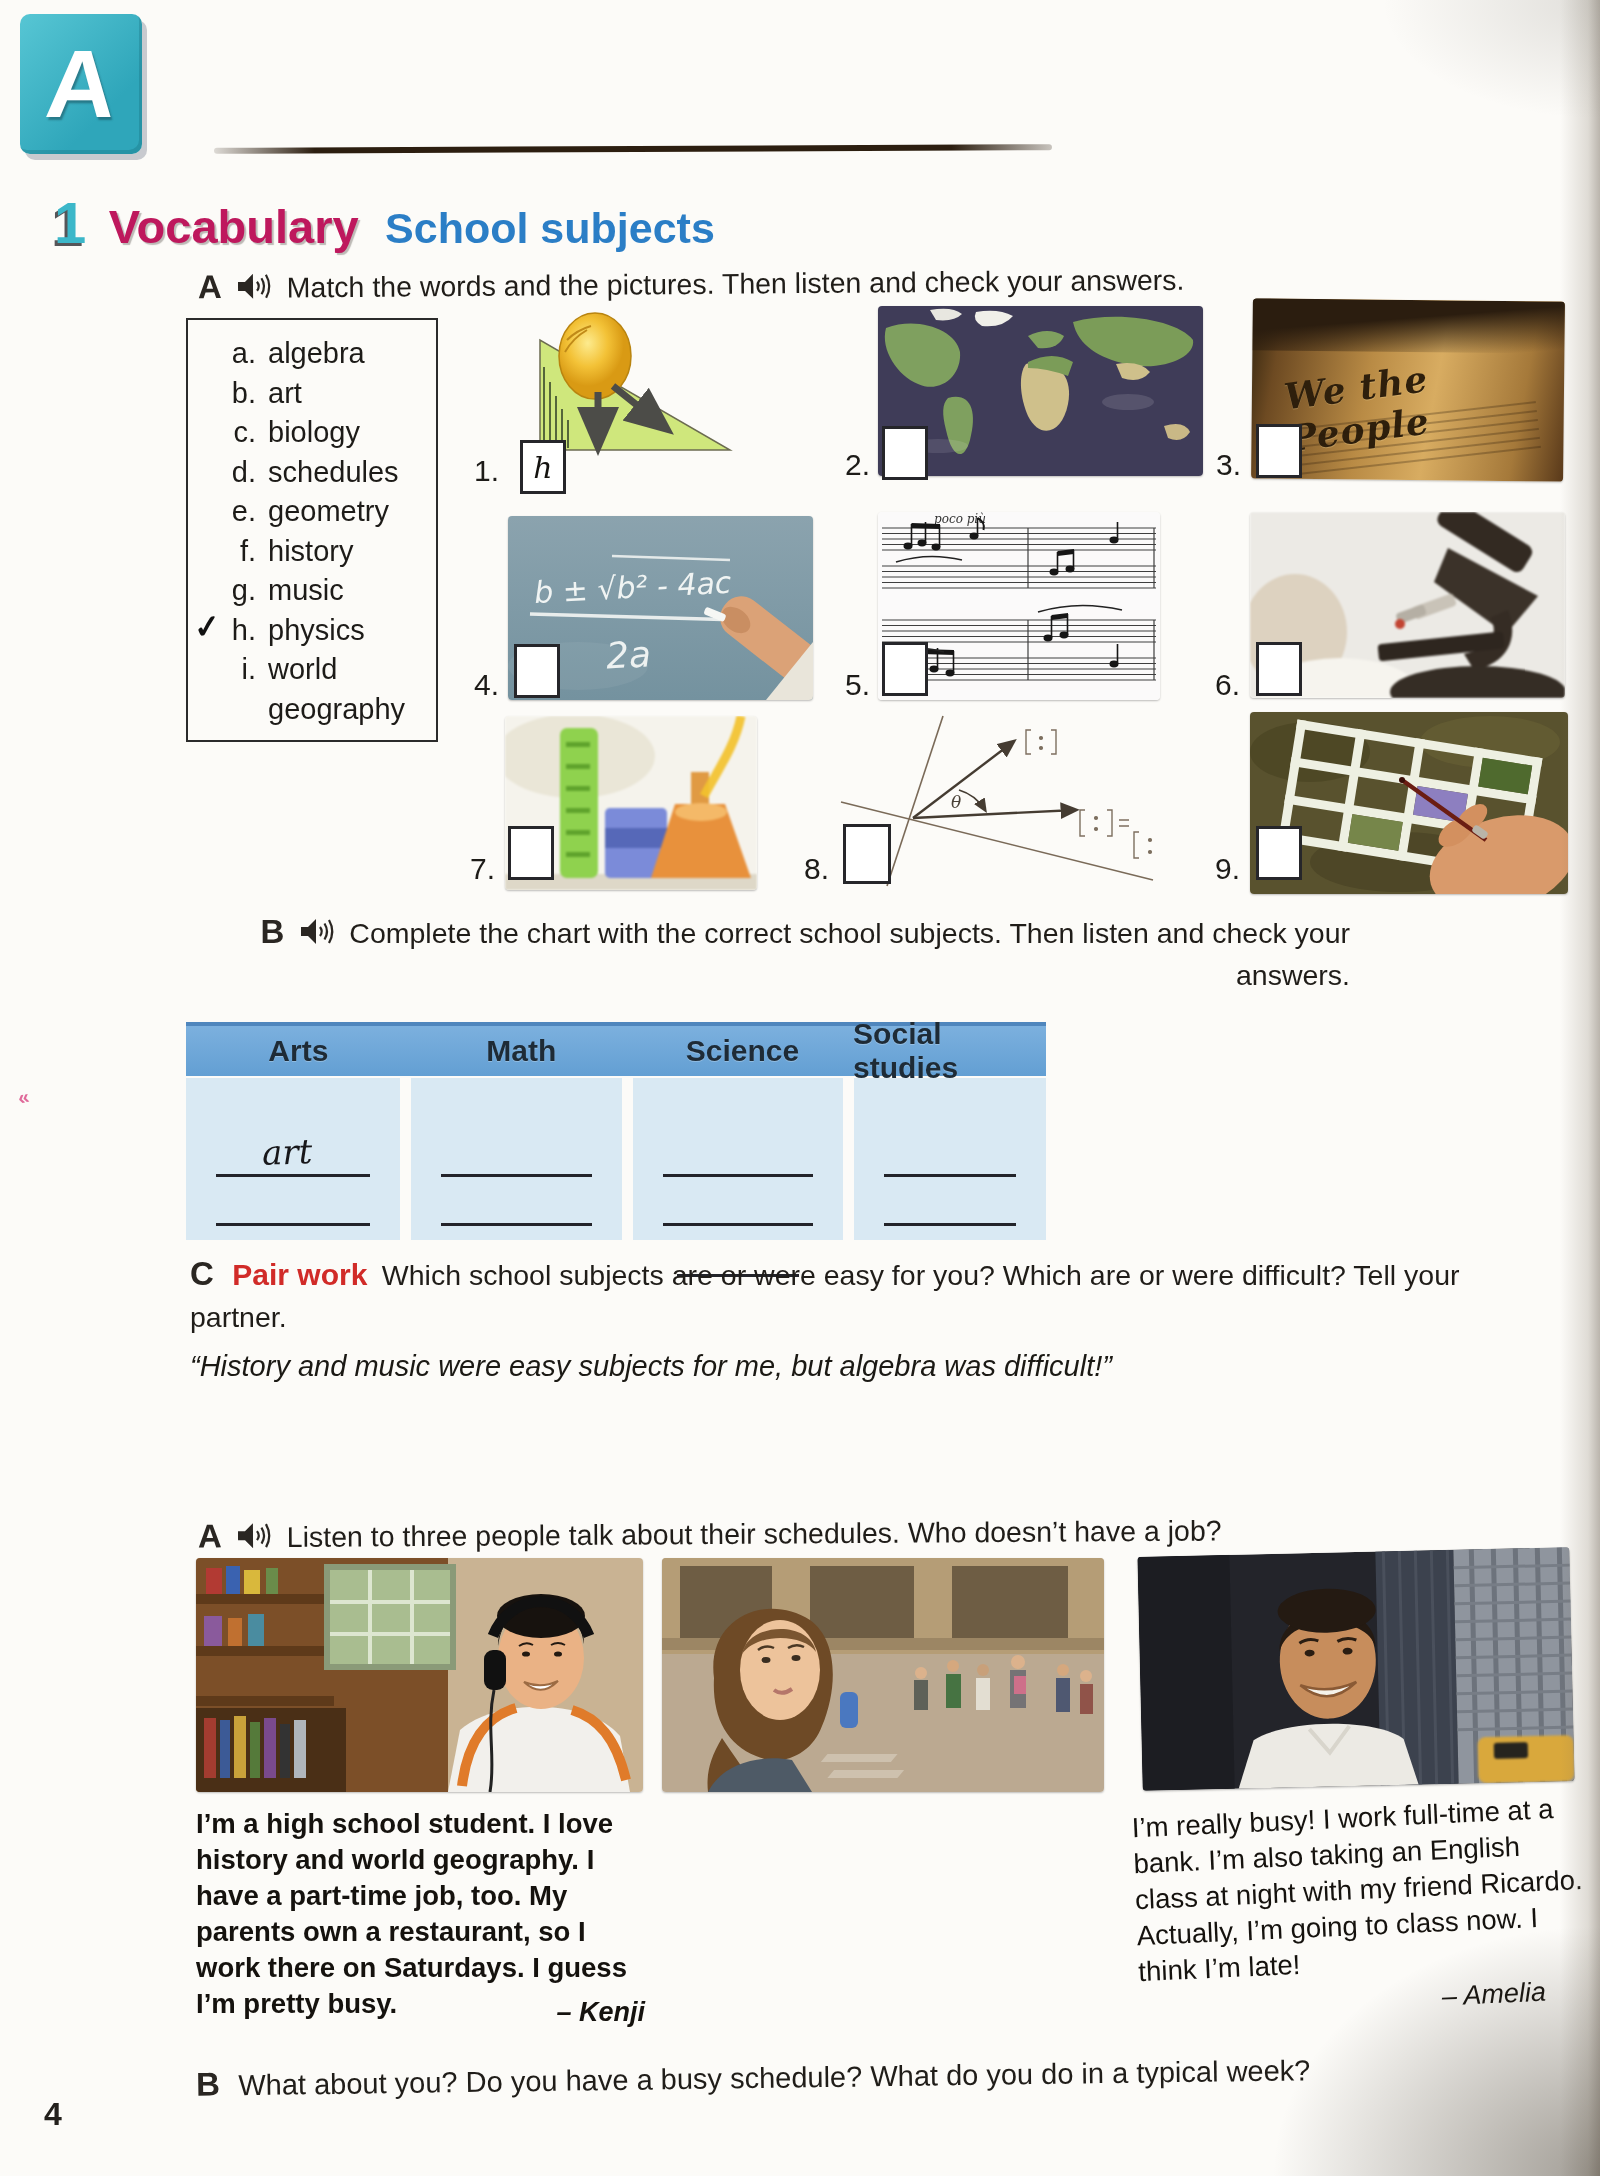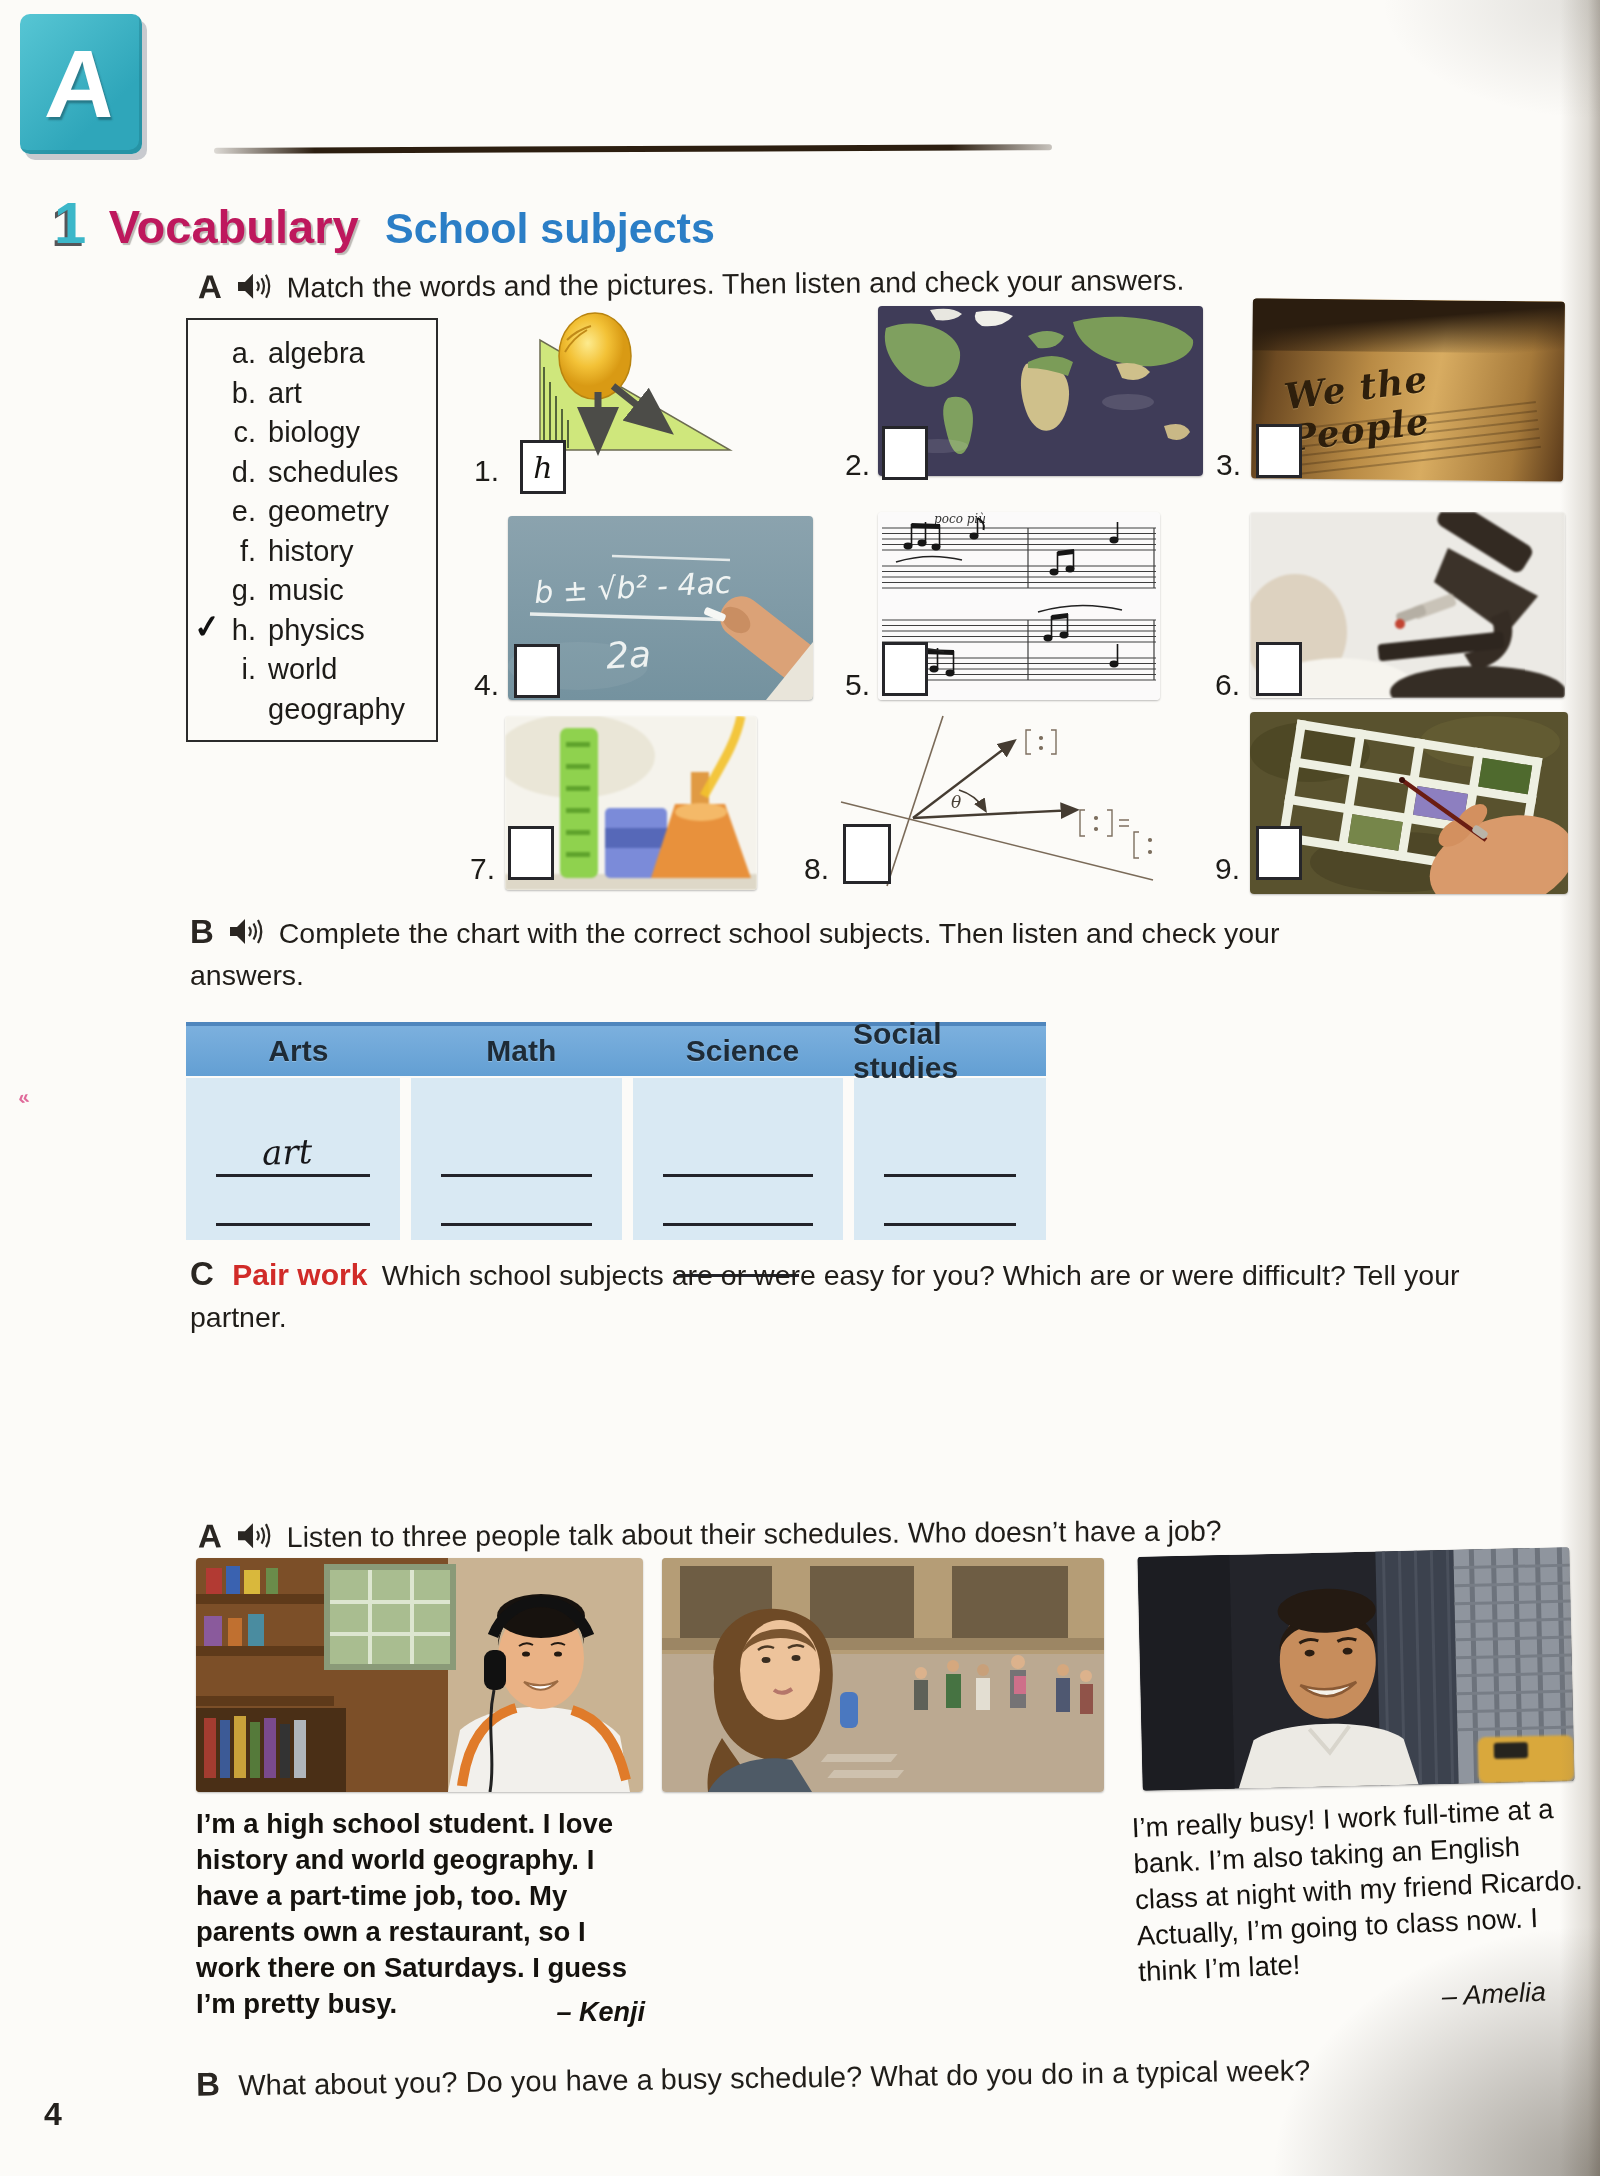--- a/index.html
+++ b/index.html
@@ -388,21 +388,21 @@
         <ellipse cx="222" cy="106" rx="18" ry="10" transform="rotate(-40 222 106)" fill="#d3905f"></ellipse>
         <line x1="236" y1="128" x2="152" y2="68" stroke="#6b1d12" stroke-width="4.5"></line>
         <rect x="222" y="116" width="16" height="8" rx="3" transform="rotate(35 230 120)" fill="#b9b4a8"></rect>
         <circle cx="152" cy="68" r="3" fill="#3a0e08"></circle>
       </g>
     </svg>
   </div>
   <span class="pic-num" style="left:1215px;top:852px;">9.</span>
   <span class="ans-box" style="left:1256px;top:826px;"></span>
 
-  <div class="abs" style="left:190px;top:912px;width:1160px;">
+  <div class="abs" style="left:190px;top:912px;width:1160px;text-align:right;">
     <span class="part-letter">B</span>
     <svg class="speaker" width="38" height="31" viewBox="0 0 38 31">
       <polygon points="2,11 9,11 17,3 17,28 9,20 2,20" fill="#2a2622"></polygon>
       <path d="M21 11 Q 24.5 15.5 21 20" stroke="#2a2622" stroke-width="2.2" fill="none"></path>
       <path d="M25.5 7.5 Q 30.5 15.5 25.5 23.5" stroke="#2a2622" stroke-width="2.2" fill="none"></path>
       <path d="M30 4 Q 36.5 15.5 30 27" stroke="#2a2622" stroke-width="2.2" fill="none"></path>
     </svg>
     <span class="inst-text" style="line-height:42px;">Complete the chart with the correct school subjects. Then listen and check your answers.</span>
   </div>
 
@@ -434,20 +434,21 @@
         <div class="blank-line" style="height:46px;"></div>
       </div>
     </div>
   </div>
 
   <div class="abs" style="left:190px;top:1254px;width:1270px;">
     <span class="part-letter">C</span>
     <span class="pairwork" style="margin:0 10px 0 14px;">Pair work</span>
     <span class="inst-text" style="line-height:42px;">Which school subjects are or were easy for you? Which are or were difficult? Tell your partner.</span>
   </div>
+  <p class="example abs" style="left:190px;top:1350px;">“History and music were easy subjects for me, but algebra was difficult!”</p>
 
 
   <div class="abs nowrap" style="left:198px;top:1514px;transform:rotate(-.4deg);">
     <span class="part-letter">A</span>
     <svg class="speaker" width="38" height="31" viewBox="0 0 38 31">
       <polygon points="2,11 9,11 17,3 17,28 9,20 2,20" fill="#2a2622"></polygon>
       <path d="M21 11 Q 24.5 15.5 21 20" stroke="#2a2622" stroke-width="2.2" fill="none"></path>
       <path d="M25.5 7.5 Q 30.5 15.5 25.5 23.5" stroke="#2a2622" stroke-width="2.2" fill="none"></path>
       <path d="M30 4 Q 36.5 15.5 30 27" stroke="#2a2622" stroke-width="2.2" fill="none"></path>
     </svg>

